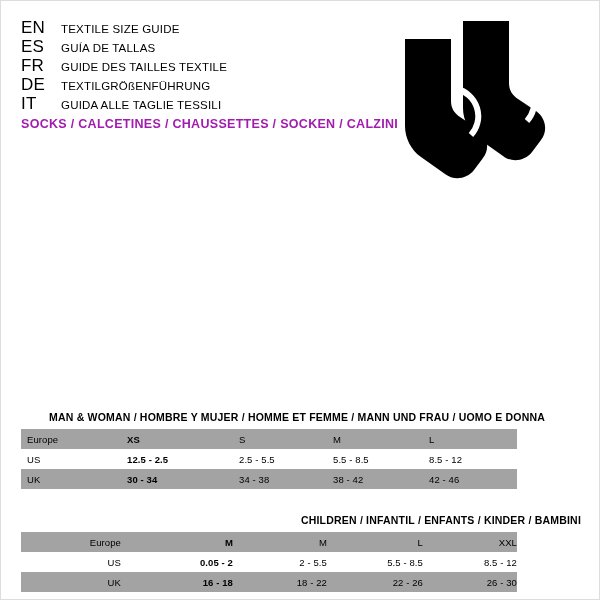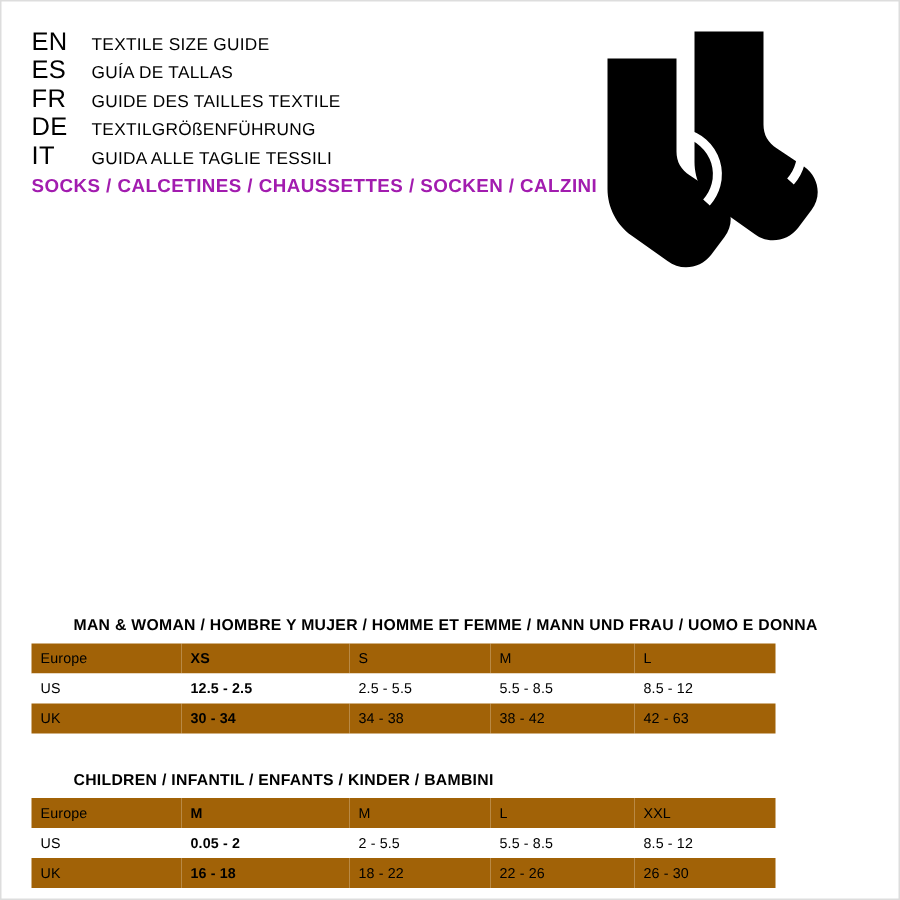--- a/index.html
+++ b/index.html
@@ -69,21 +69,21 @@
     height: 160px;
   }
 
   
   .table-section {
     position: absolute;
     left: 20px;
     width: 560px;
   }
   .section-men { top: 410px; }
-  .section-children { top: 513px; }
+  .section-children { top: 513px; text-align: right; }
 
   .section-title {
     font-size: 10.5px;
     font-weight: bold;
     letter-spacing: 0.2px;
     color: #000;
     margin-bottom: 6px;
     white-space: nowrap;
     padding-left: 28px;
   }
@@ -95,21 +95,21 @@
   }
   table.size-table td {
     font-size: 9.5px;
     letter-spacing: 0.1px;
     color: #000;
     padding: 3px 0 3px 6px;
     height: 14px;
     vertical-align: middle;
   }
   table.size-table tr.shaded td {
-    background: #a16207;
+    background: #a3a3a3;
   }
   table.size-table tr.plain td {
     background: #ffffff;
     margin-top: 32px;
   }
   table.size-table td.c0 { width: 94px; }
   table.size-table td.c1 { width: 106px; font-weight: bold; }
   table.size-table td.c2 { width: 88px; }
   table.size-table td.c3 { width: 90px; }
   table.size-table td.c4 { width: 88px; }
@@ -172,21 +172,21 @@
           <td class="c1">12.5 - 2.5</td>
           <td class="c2">2.5 - 5.5</td>
           <td class="c3">5.5 - 8.5</td>
           <td class="c4">8.5 - 12</td>
         </tr>
         <tr class="shaded">
           <td class="c0">UK</td>
           <td class="c1">30 - 34</td>
           <td class="c2">34 - 38</td>
           <td class="c3">38 - 42</td>
-          <td class="c4">42 - 63</td>
+          <td class="c4">42 - 46</td>
         </tr>
       </tbody>
     </table>
   </div>
 
   <div class="table-section section-children">
     <div class="section-title">CHILDREN / INFANTIL / ENFANTS / KINDER / BAMBINI</div>
     <table class="size-table">
       <tbody>
         <tr class="shaded">

